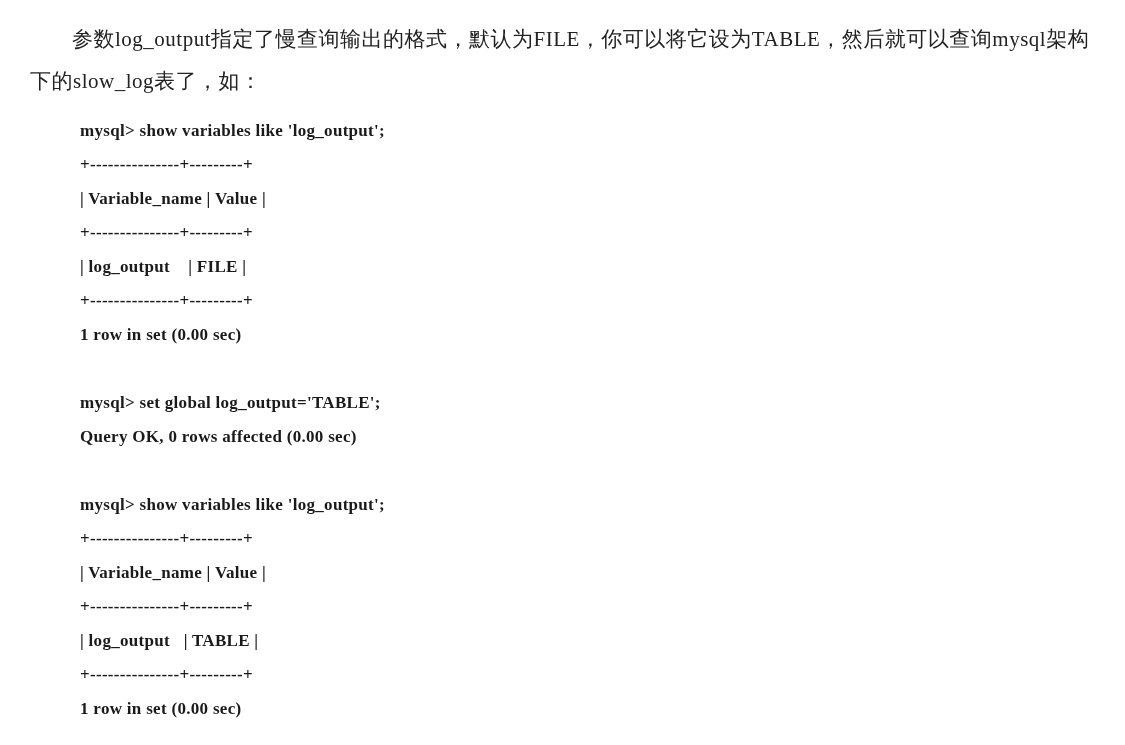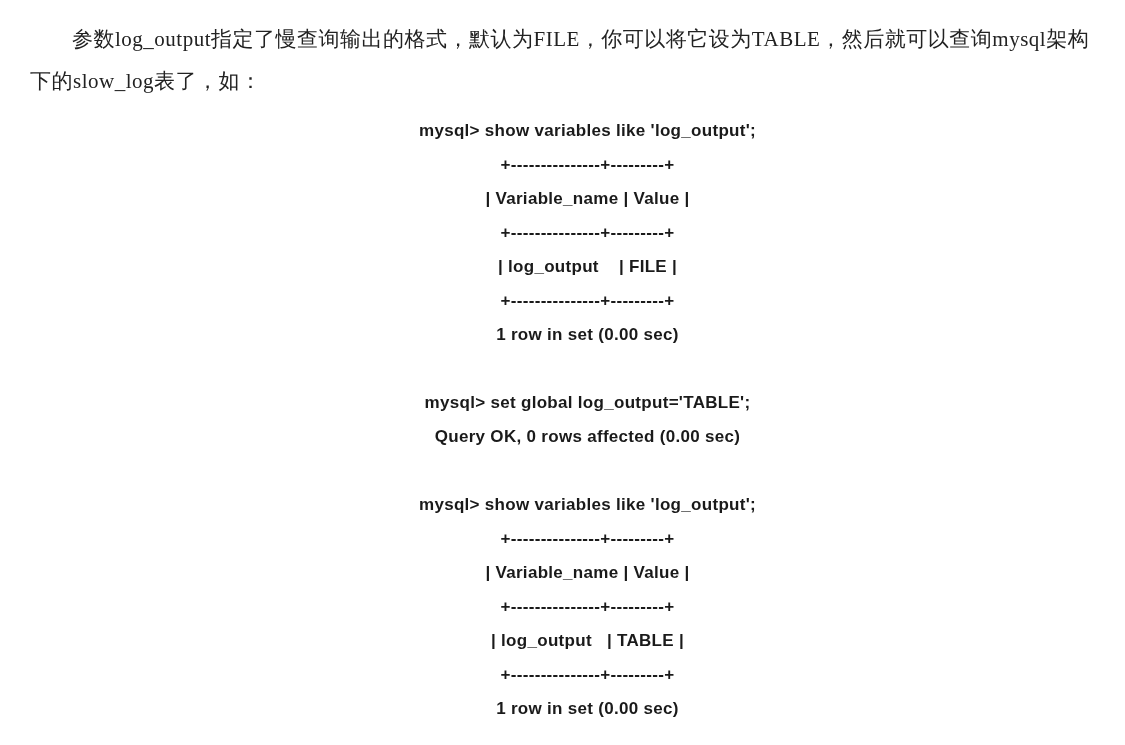--- a/index.html
+++ b/index.html
@@ -17,29 +17,28 @@
     }
     .paragraph {
       font-size: 21px;
       line-height: 2.0;
       text-indent: 2em;
       margin-bottom: 12px;
       letter-spacing: 0.5px;
       color: #222;
     }
     .code-block {
-      font-family: Liberation Sans, sans-serif;
+      font-family: Liberation Serif, serif;
       font-size: 17px;
       line-height: 2.0;
       white-space: pre;
       margin-left: 50px;
       color: #1a1a1a;
       font-weight: 600;
       letter-spacing: 0.3px;
-      text-align: center;
     }
   </style>
 </head>
 <body>
 
 <p class="paragraph">参数log_output指定了慢查询输出的格式，默认为FILE，你可以将它设为TABLE，然后就可以查询mysql架构下的slow_log表了，如：</p>
 
 <div class="code-block"><span>mysql&gt; show variables like 'log_output';</span>
 <span>+---------------+---------+</span>
 <span>| Variable_name | Value |</span>

